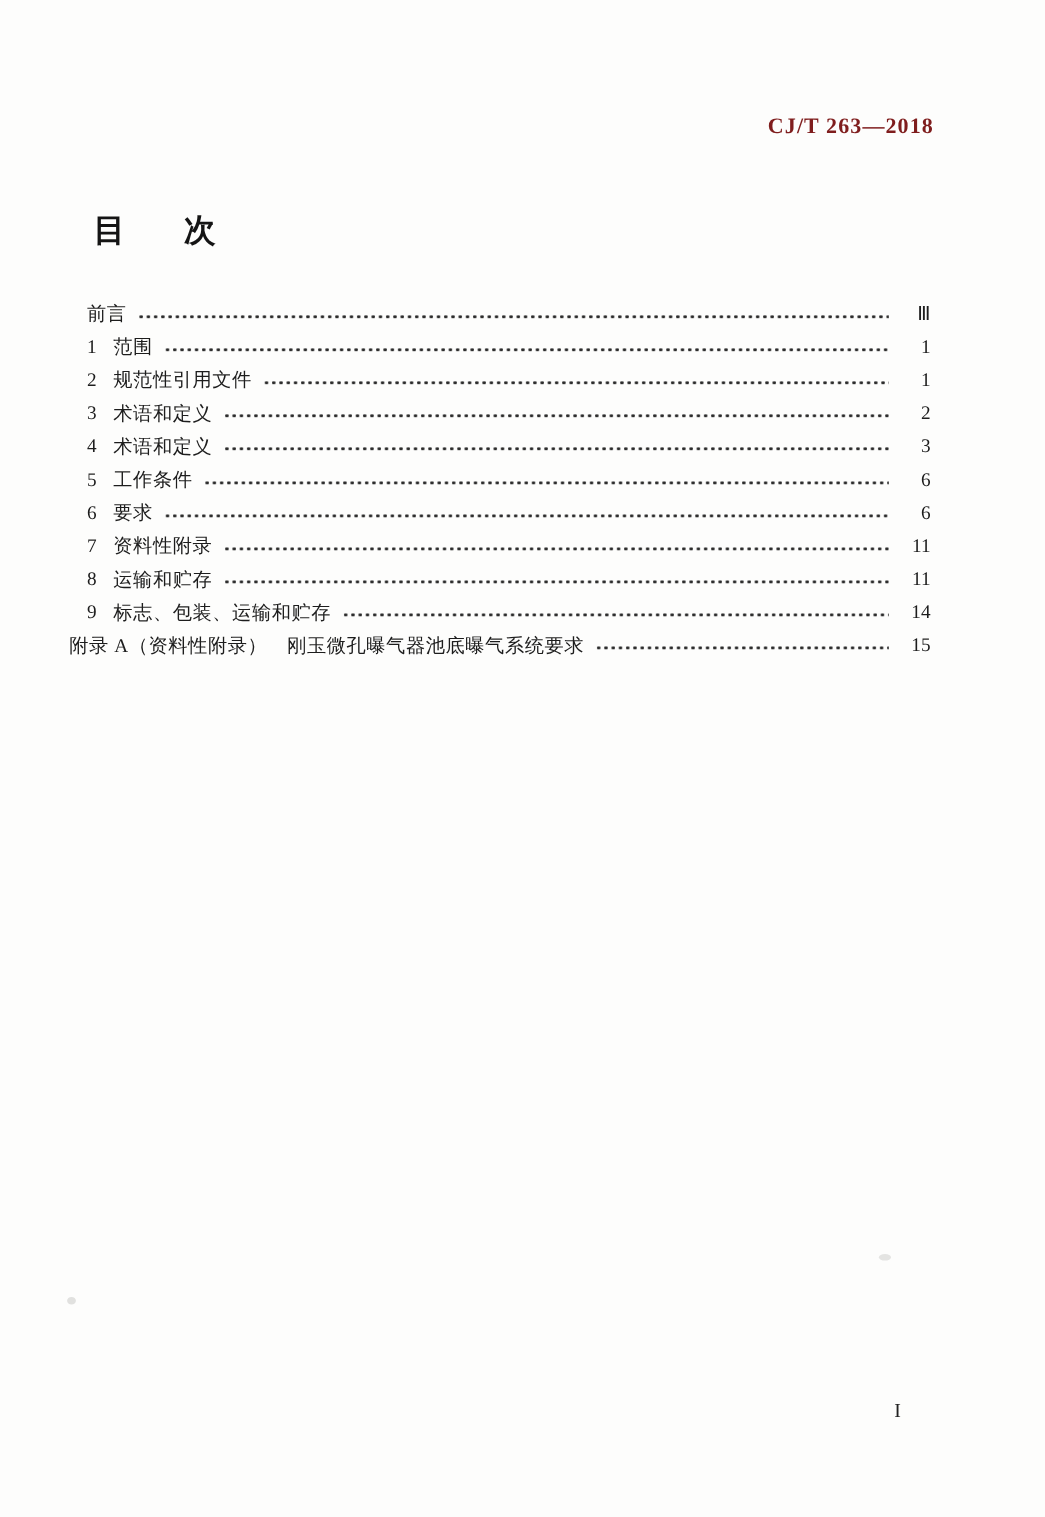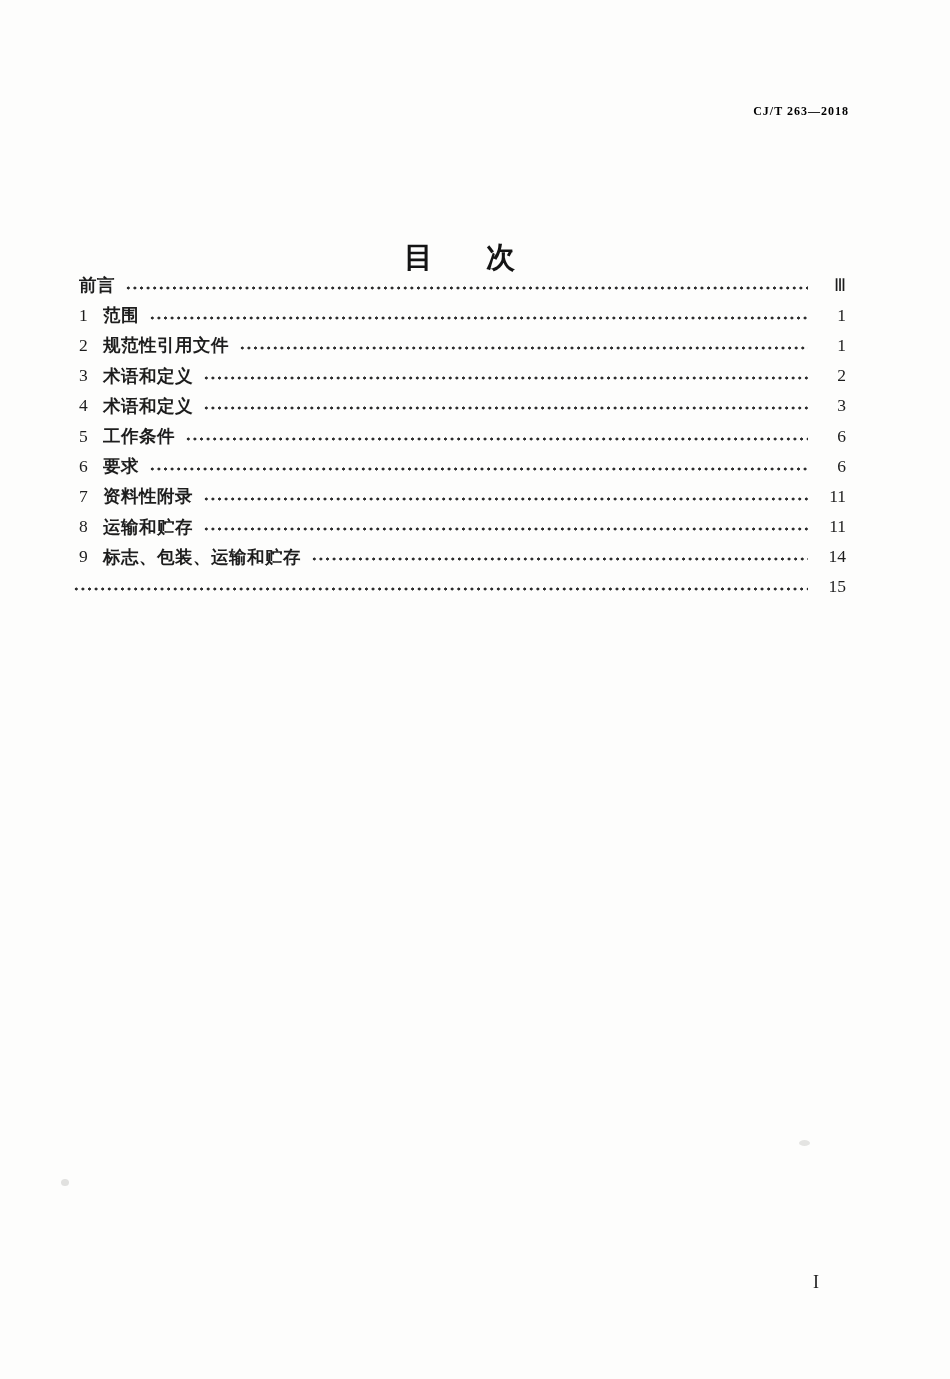--- a/index.html
+++ b/index.html
@@ -15,38 +15,37 @@
     color: #1f1f1f;
     overflow: hidden;
   }
 
   
   .doc-code {
     position: absolute;
     top: 104px; right: 101px;
     font-family: "Liberation Serif", serif;
     font-weight: 700;
-    font-size: 12px;
+    font-size: 20px;
     letter-spacing: 1px;
-    color: #000000;
+    color: #7f1d1d;
     white-space: nowrap;
   }
 
   
   .page-title {
     position: absolute;
     top: 190px; left: 85px; right: 104px;
-    text-align: center;
+    text-align: left;
     font-family: "Liberation Sans", sans-serif;
     font-weight: 700;
     font-size: 29px;
     letter-spacing: 12px;
     color: #141414;
     white-space: nowrap;
-    margin-top: 48px;
   }
 
   
   .toc {
     position: absolute;
     left: 63px; top: 270px;
     width: 783px;
   }
   .toc-row {
     display: flex;
@@ -60,21 +59,21 @@
   .toc-row.flush { padding-left: 0; }
   .toc-num {
     flex: none;
     width: 24px;
     font-family: "Liberation Serif", serif;
     font-size: 17.5px;
   }
   .toc-label {
     flex: none;
     white-space: nowrap;
-    font-weight: 700;
+    font-weight: 400;
     letter-spacing: 0.5px;
   }
   .dot-leader {
     flex: 1 1 auto;
     align-self: center;
     height: 6px;
     margin: 5px 8px 0 10px;
     background-image: radial-gradient(circle, #2c2c2c 1.35px, rgba(0,0,0,0) 1.75px);
     background-size: 6.6px 6px;
     background-repeat: repeat-x;
@@ -170,20 +169,21 @@
       <span class="toc-page">11</span>
     </div>
       <div class="toc-row">
       <span class="toc-num">9</span>
       <span class="toc-label">标志、包装、运输和贮存</span>
       <span class="dot-leader"></span>
       <span class="toc-page">14</span>
     </div>
       <div class="toc-row flush">
 
+      <span class="toc-label">附录 A（资料性附录）　刚玉微孔曝气器池底曝气系统要求</span>
       <span class="dot-leader"></span>
       <span class="toc-page">15</span>
     </div>
     </div>
 
   <div class="folio">I</div>
 
   <div class="speck speck-a"></div>
   <div class="speck speck-b"></div>
 

